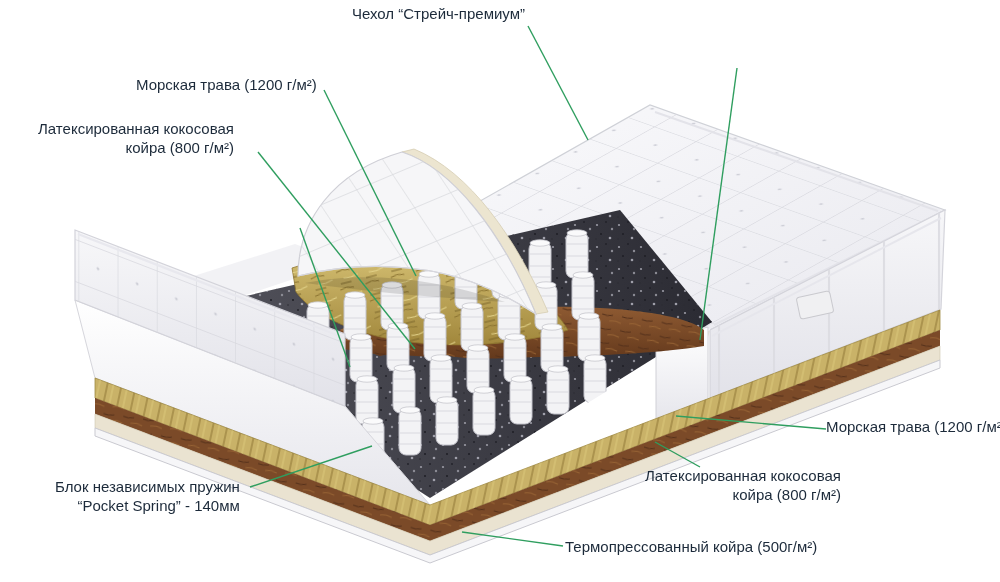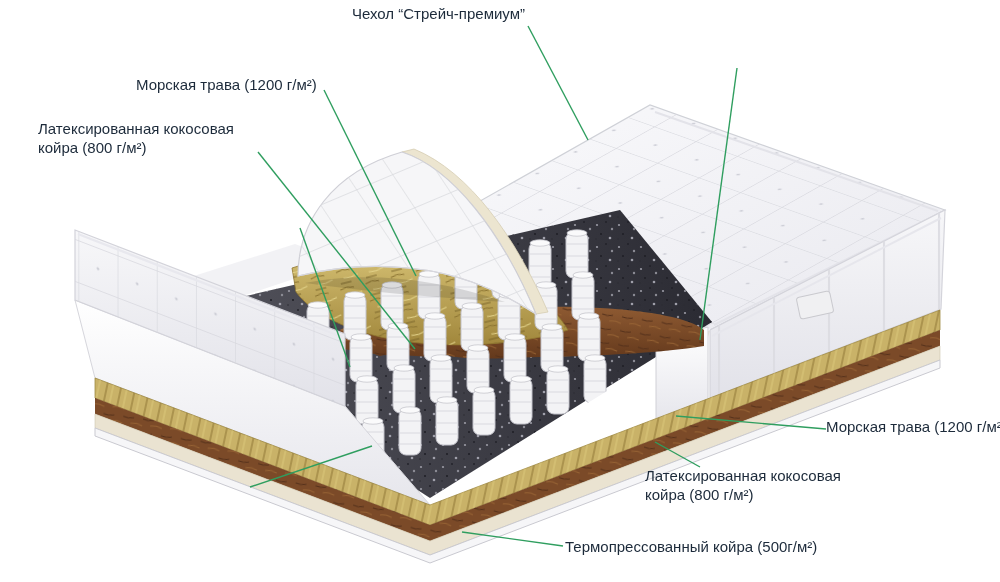--- a/index.html
+++ b/index.html
@@ -1,19 +1,20 @@
 <!DOCTYPE html>
 <html><head>
 <meta charset="utf-8">
 <style>
   html,body{margin:0;padding:0;background:#ffffff;}
   #stage{
     position:relative;width:1000px;height:582px;overflow:hidden;
     background:#ffffff;
     font-family:"Liberation Sans", sans-serif;
+    text-align:right;
   }
   #art{position:absolute;left:0;top:0;}
   .label{
     position:absolute;
     font-size:15px;
     line-height:1.27;
     color:#1c2a3a;
     white-space:nowrap;
     font-weight:400;
   }
@@ -246,20 +247,24 @@
   <div class="label" style="left:136px;top:75px">
     <span>Морская трава (1200 г/м²)</span>
   </div>
 
   <div class="label" style="left:38px;top:119px">
     <span>Латексированная кокосовая</span>
     <span>койра (800 г/м²)</span>
   </div>
 
 
+  <div class="label" style="left:55px;top:477px">
+    <span>Блок независимых пружин</span>
+    <span>“Pocket Spring” - 140мм</span>
+  </div>
 
   <div class="label" style="left:826px;top:417px">
     <span>Морская трава (1200 г/м²)</span>
   </div>
 
   <div class="label" style="left:645px;top:466px">
     <span>Латексированная кокосовая</span>
     <span>койра (800 г/м²)</span>
   </div>
 

